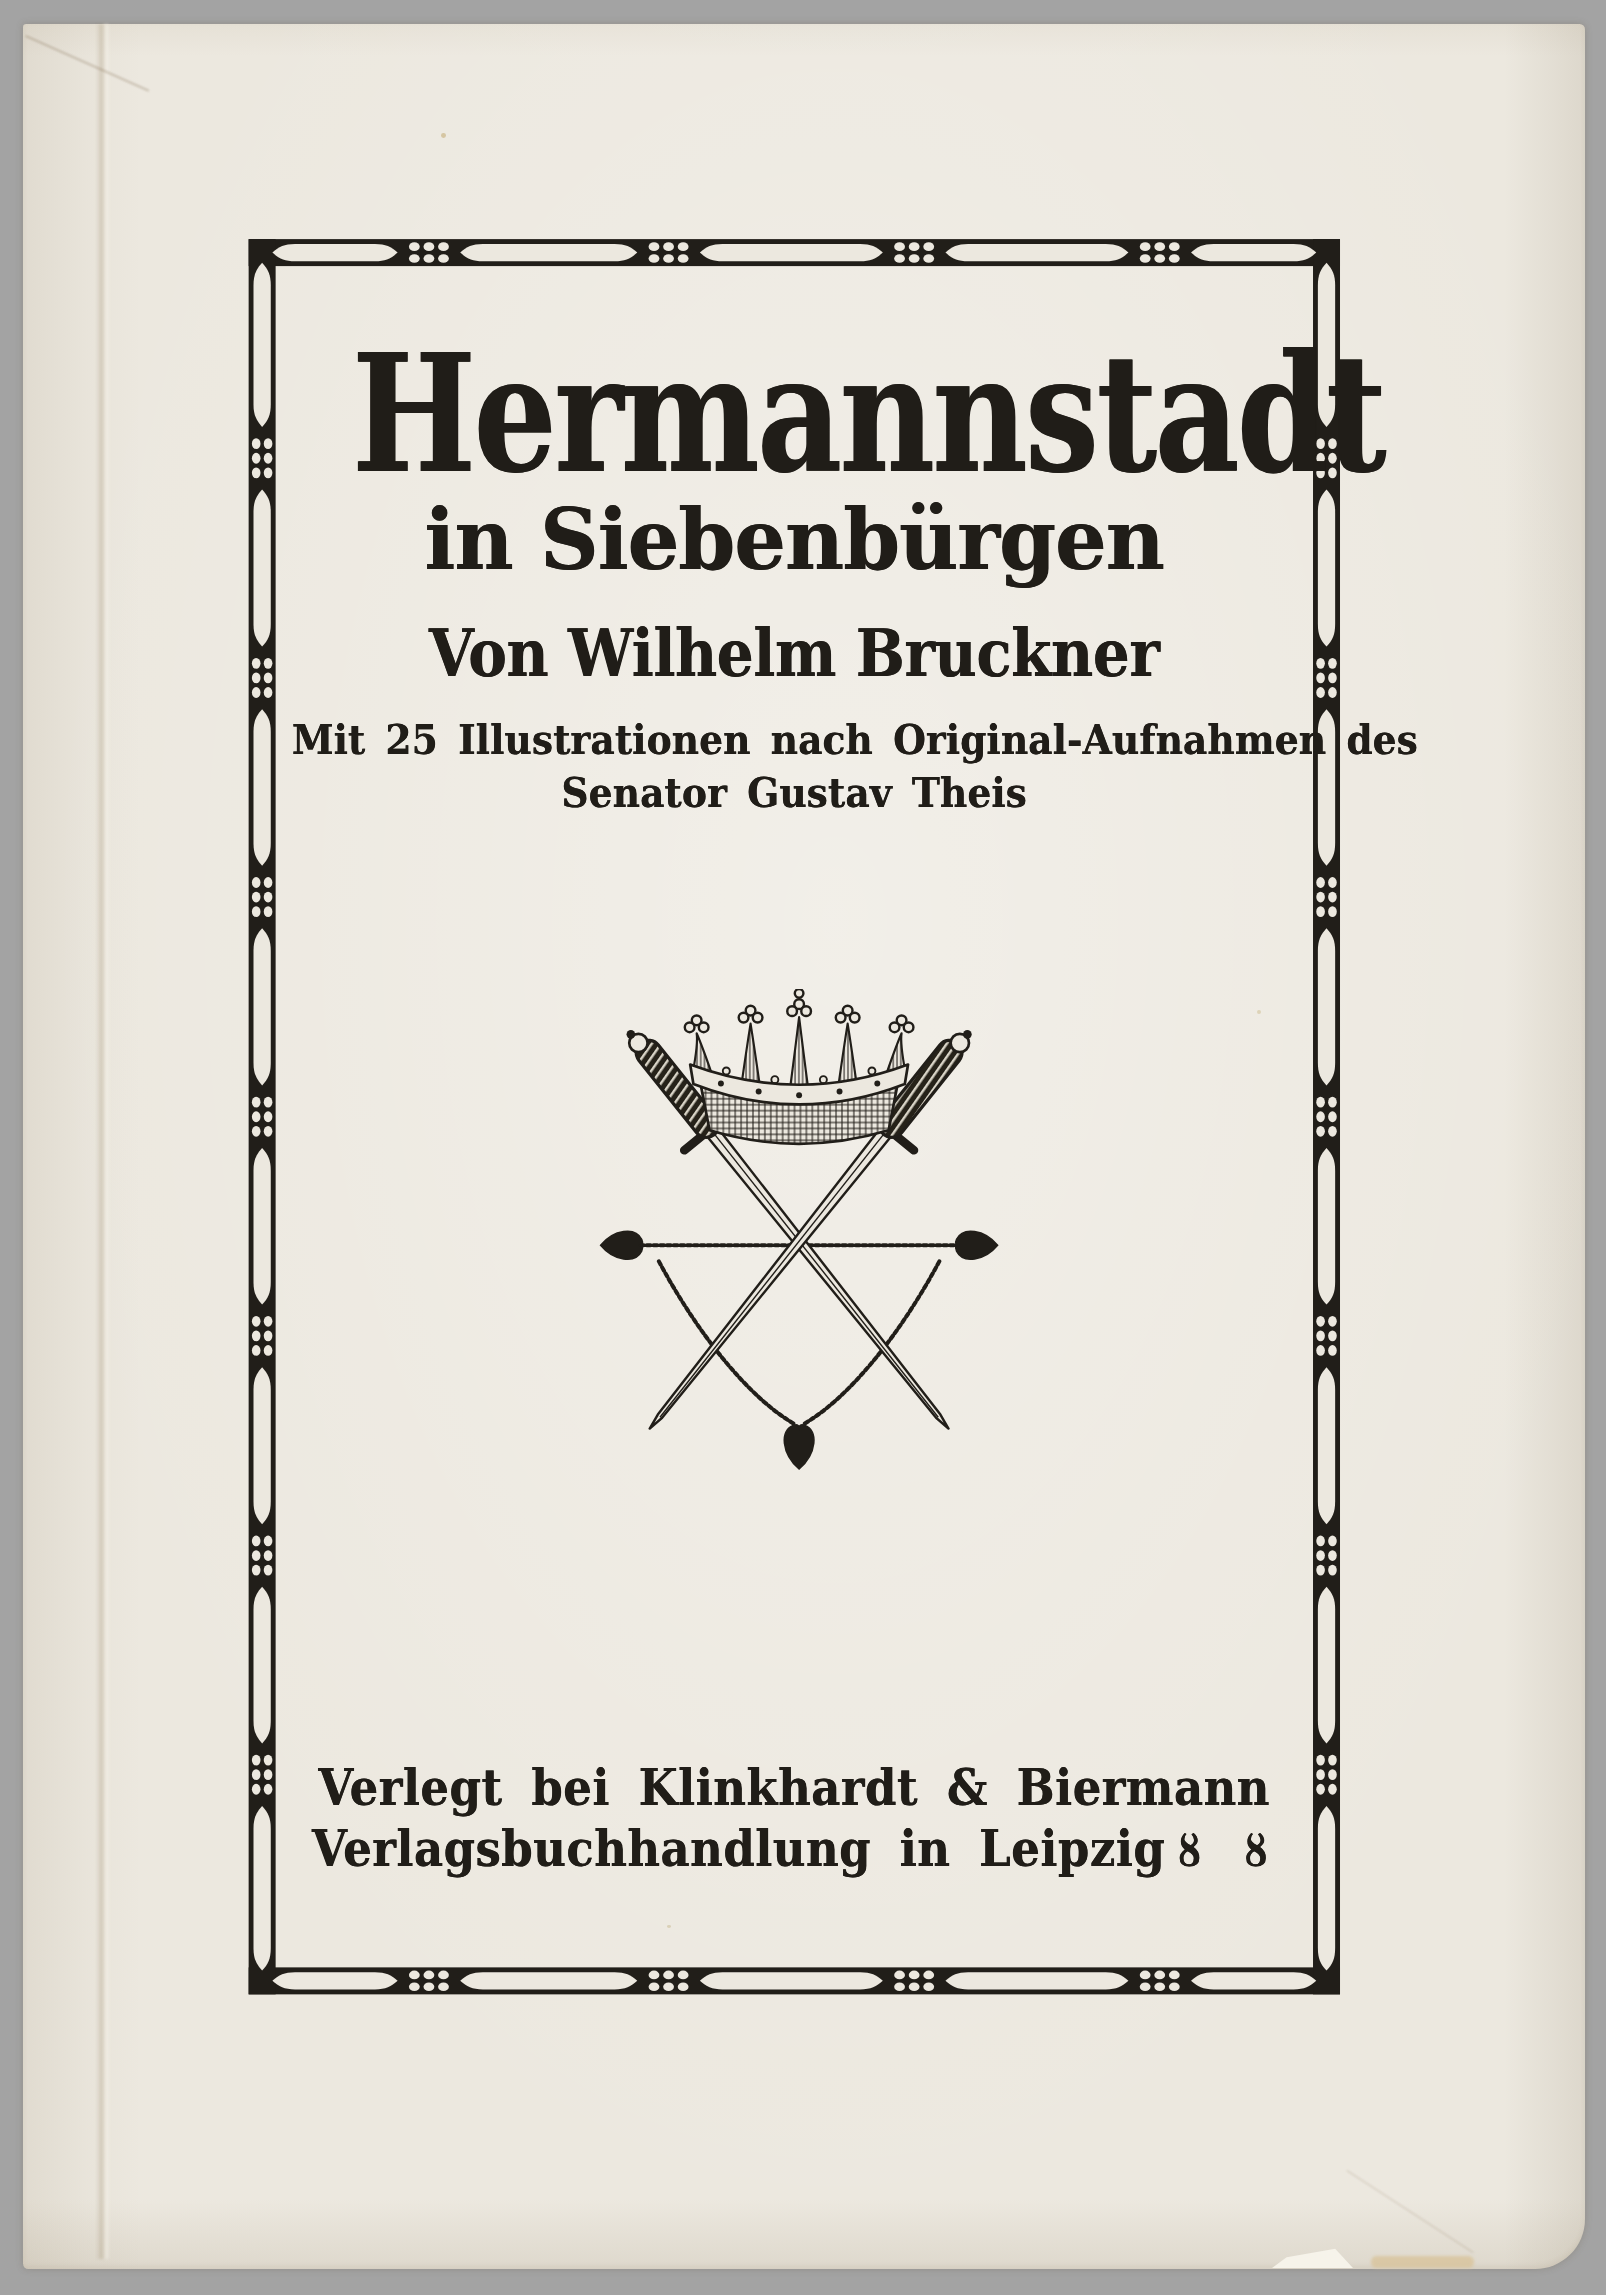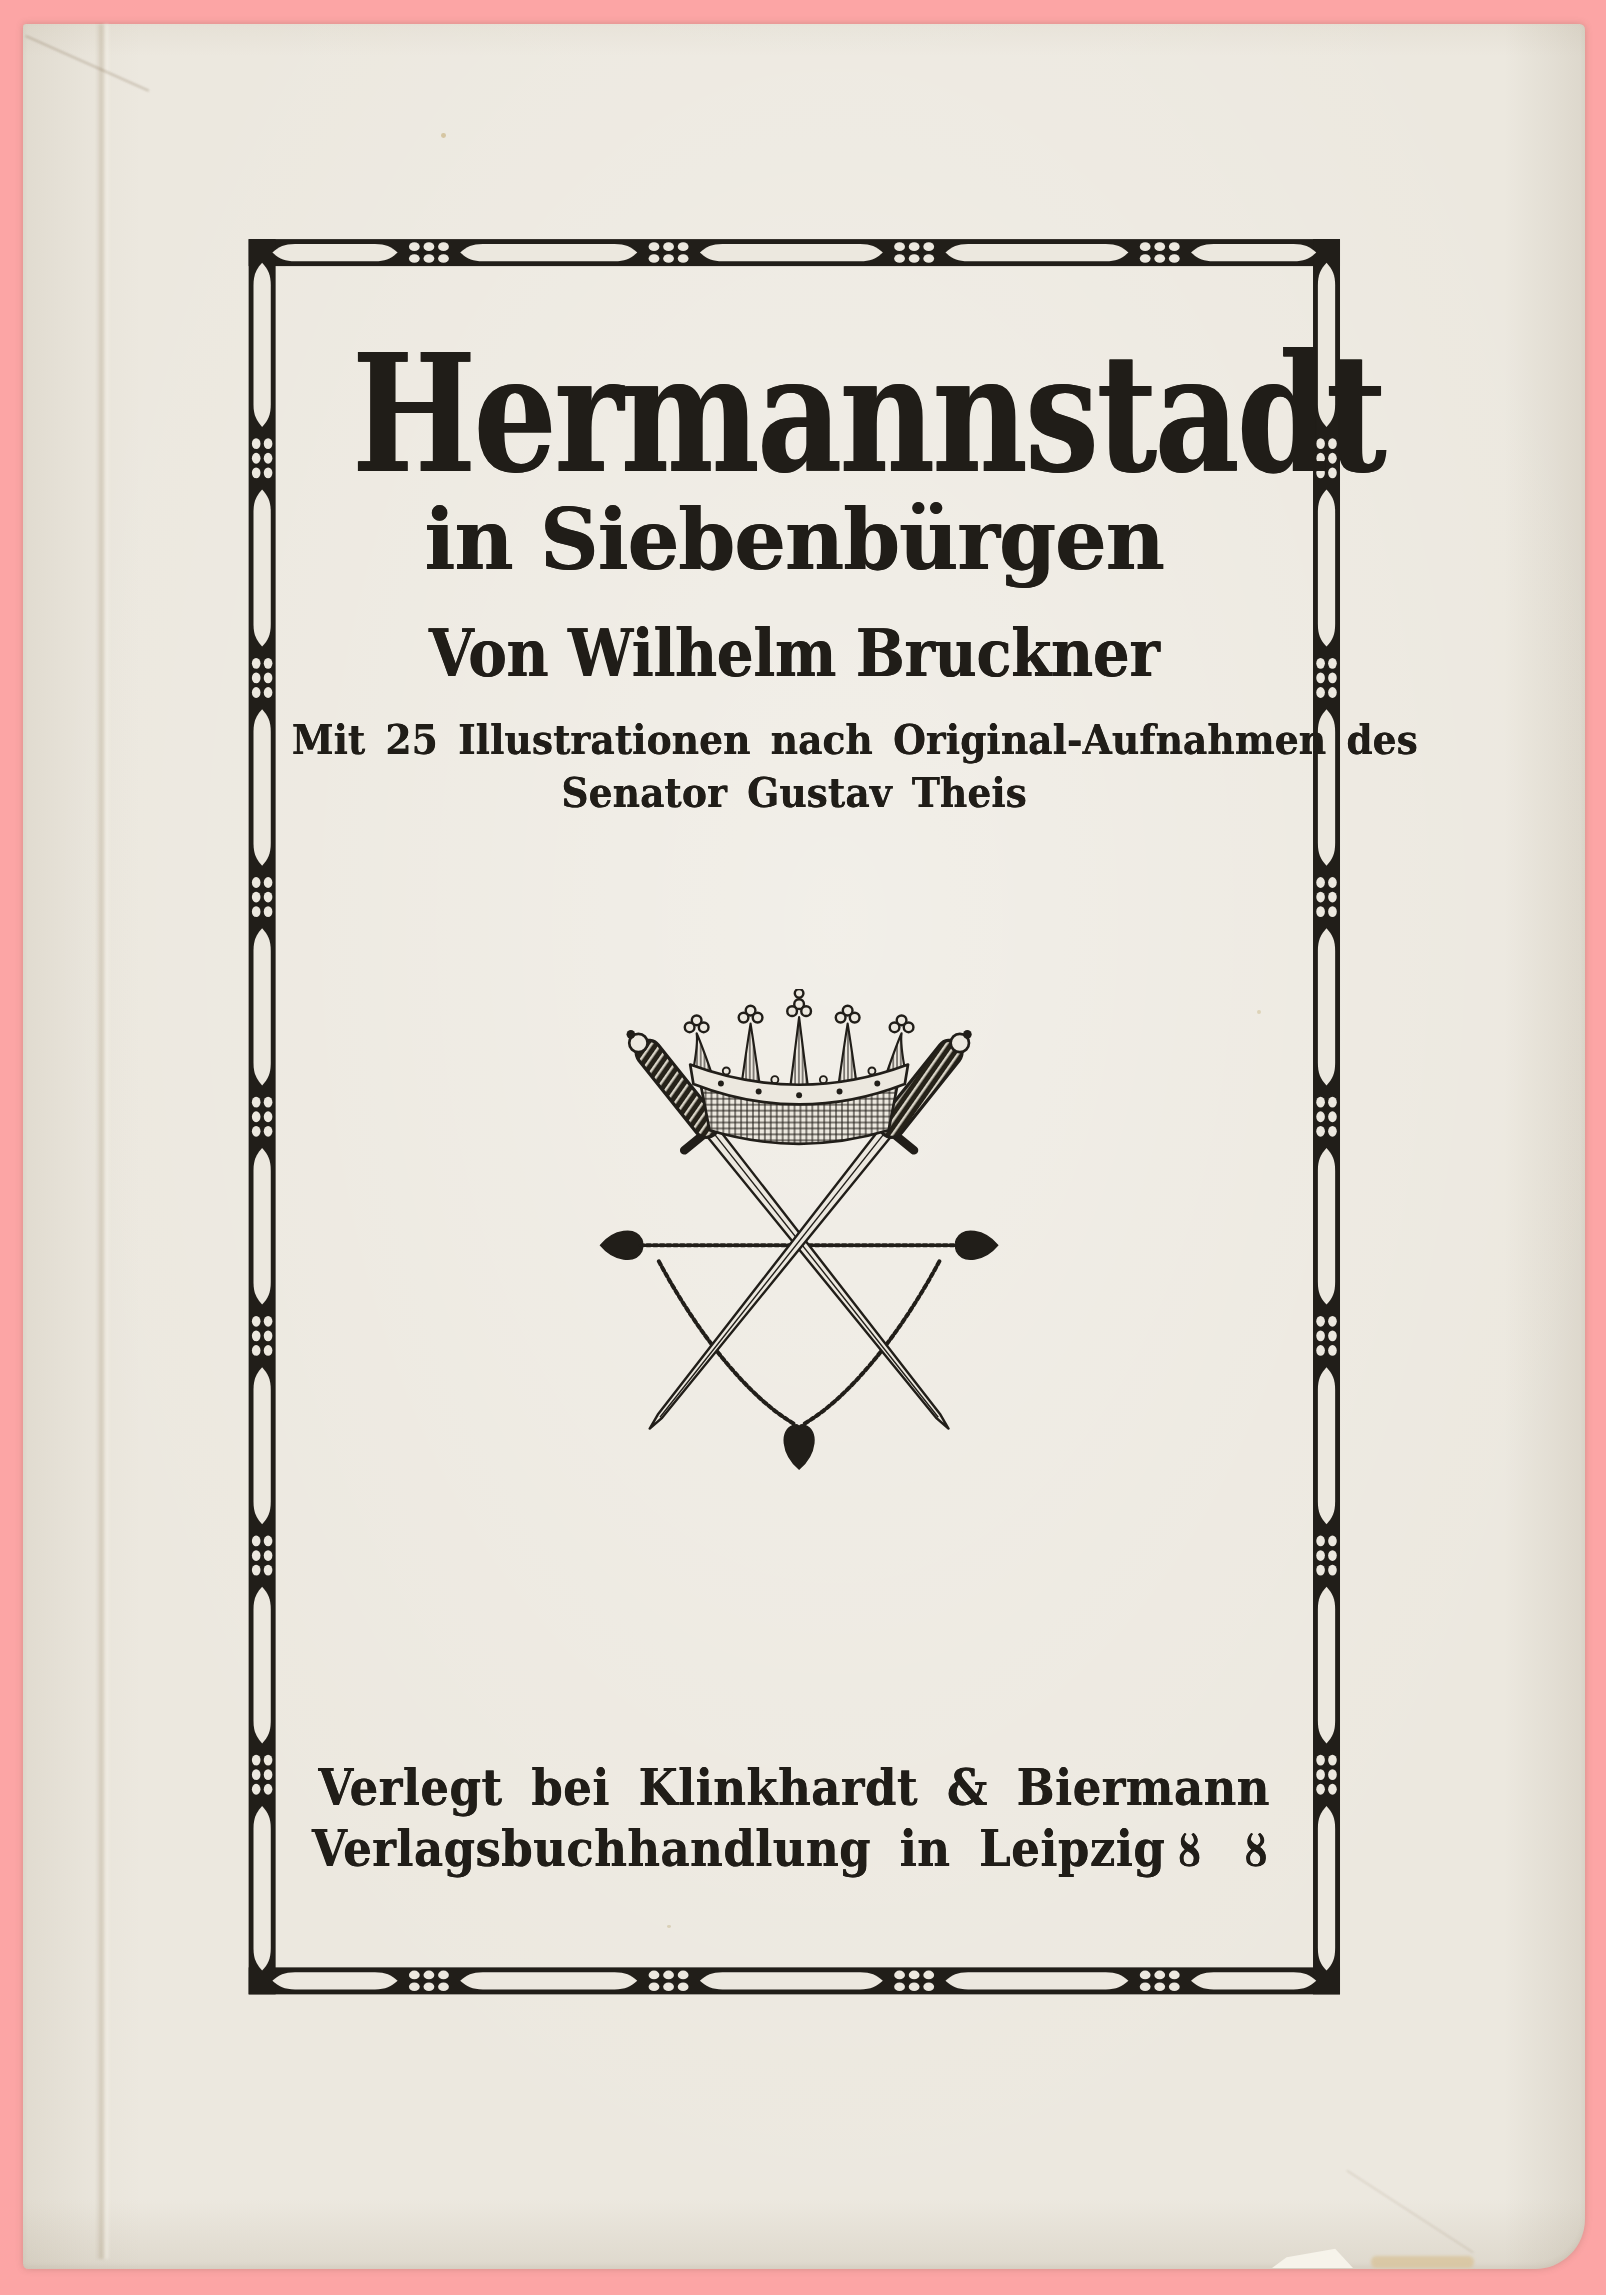--- a/index.html
+++ b/index.html
@@ -1,16 +1,16 @@
 <!DOCTYPE html>
 <html style="font-size:8.6px"><head>
 <meta charset="utf-8">
 <style>
   html,body{margin:0;padding:0;background:#ffffff;width:1607px;height:2295px;overflow:hidden;}
-  #scan{position:relative;width:1607px;height:2295px;background:#fca5a5;font-family:"DejaVu Serif","Liberation Serif",serif;}
+  #scan{position:relative;width:1607px;height:2295px;background:#a3a3a3;font-family:"DejaVu Serif","Liberation Serif",serif;}
   
   #sheet{position:absolute;left:23px;top:24px;width:1562px;height:2245px;
     background:
       radial-gradient(ellipse at 52% 40%, rgba(255,255,255,.30), rgba(255,255,255,0) 70%),
       linear-gradient(90deg, rgba(122,104,72,.10) 0px, rgba(122,104,72,.03) 65px, rgba(122,104,72,0) 119px),
       linear-gradient(270deg, rgba(110,95,66,.12) 0px, rgba(110,95,66,0) 81px),
       linear-gradient(0deg, rgba(120,102,70,.12) 0px, rgba(120,102,70,0) 70px),
       linear-gradient(180deg, rgba(150,130,95,.07) 0px, rgba(150,130,95,0) 32px),
       #ece8df;
     border-radius:3.2px 5.4px 50px 5.4px;

